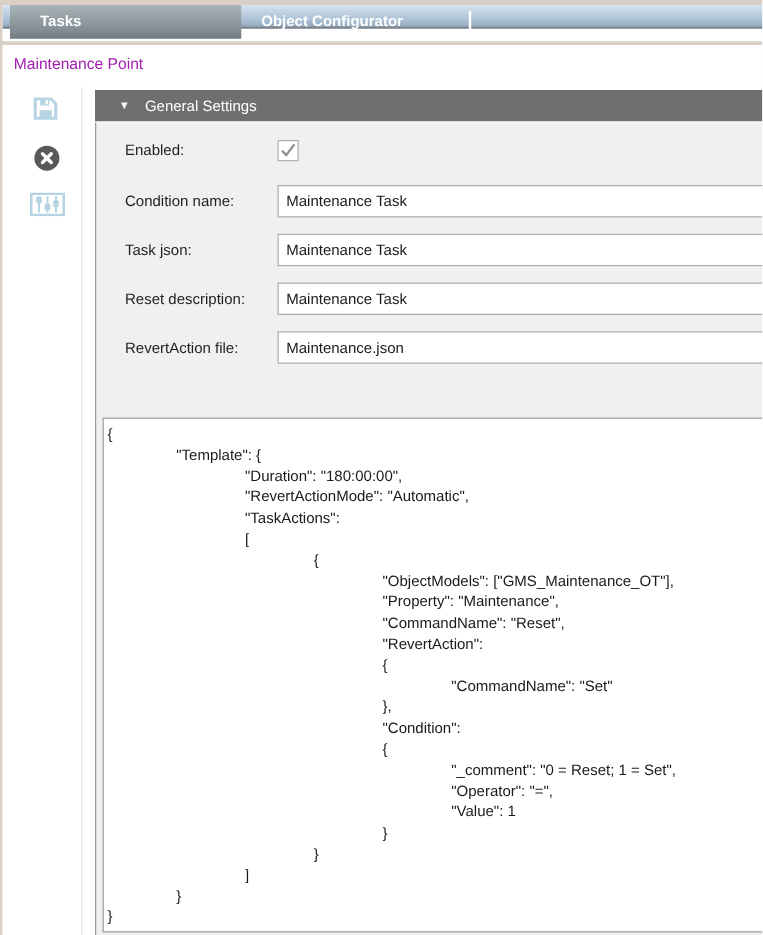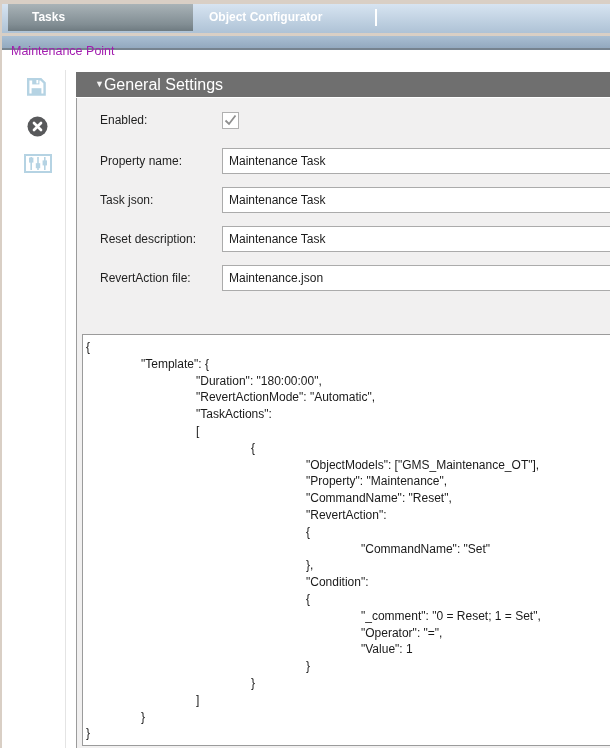--- a/index.html
+++ b/index.html
@@ -3,21 +3,21 @@
 <meta charset="utf-8">
 <style>
   * { margin:0; padding:0; box-sizing:border-box; }
   html,body { background:#ffffff; }
   body { font-family:"Liberation Sans","DejaVu Sans",sans-serif; }
   .screen { position:relative; width:610px; height:748px; overflow:hidden; background:#ffffff; }
 
   
   .top-strip   { position:absolute; left:0; top:0; width:610px; height:4px; background:#d9cfc5; }
   .left-strip  { position:absolute; left:0; top:0; width:2px; height:748px; background:#d9cfc5; z-index:5; }
-  .tab-bar     { position:absolute; left:2px; top:4px; width:608px; height:46px;
+  .tab-bar     { position:absolute; left:2px; top:4px; width:608px; height:19px;
                  background:linear-gradient(to bottom,#d7e4f1 0%,#aabfd3 72%,#93a9bf 100%);
                  border-bottom:2px solid #76838f; }
   .tab         { position:absolute; top:0; height:27px; line-height:27px; color:#ffffff;
                  font-size:12px; font-weight:bold; cursor:default; }
   .tab-active  { left:6px; width:185px; padding-left:24px;
                  background:linear-gradient(to bottom,#a9b3b7 0%,#828e94 75%,#6f7b81 100%); }
   .tab-inactive{ left:191px; width:182px; padding-left:16px; background:transparent; }
   .tab-sep     { position:absolute; left:373px; top:5px; width:2px; height:17px; background:#ffffff; }
   .under-strip { position:absolute; left:0; top:33px; width:610px; height:3px; background:#d9cfc5; }
 
@@ -28,21 +28,21 @@
   .tool-btn svg { display:block; }
   .btn-save     { left:26px; top:75px; }
   .btn-cancel   { left:27px; top:114px; }
   .btn-sliders  { left:24px; top:151px; }
   .v-sep      { position:absolute; left:65px; top:70px; width:1px; height:678px; background:#e4e4e4; }
 
   
   .gs-header  { position:absolute; left:76px; top:72px; width:534px; height:25px;
                 background:#6f6f6f; color:#ffffff; display:flex; align-items:center; cursor:default; }
   .gs-arrow   { margin-left:19px; font-size:9px; line-height:1; color:#f2f2f2; }
-  .gs-title   { font-size:16px; }
+  .gs-title   { margin-left:12px; font-size:12px; }
 
   .panel      { position:absolute; left:76px; top:98px; width:534px; height:651px;
                 background:#f1f0f0; border-left:1px solid #9b9b9b; }
 
   .fld-label  { position:absolute; left:23px; font-size:12px; color:#1f1f1f; white-space:nowrap; }
   .txt-input  { position:absolute; left:145px; width:400px; height:26px; border:1px solid #ababab;
                 background:#ffffff; font-family:inherit; font-size:12px; color:#1a1a1a; padding:0 0 0 6px; }
   .checkbox   { position:absolute; left:145px; top:14px; width:17px; height:17px; background:#ffffff;
                 border:1px solid #b0b0b0; cursor:default; }
   .lbl-enabled { top:15px; }
@@ -116,21 +116,21 @@
 
   <div class="panel">
 
     <span class="fld-label lbl-enabled">Enabled:</span>
     <span class="checkbox">
       <svg width="15" height="15" viewBox="0 0 15 15">
         <path d="M2.5 7.5 L6 11 L12.5 2.5" fill="none" stroke="#8f8f8f" stroke-width="1.8"></path>
       </svg>
     </span>
 
-    <span class="fld-label lbl-template">Property name:</span>
+    <span class="fld-label lbl-template">Condition name:</span>
     <input class="txt-input inp-template" type="text" value="Maintenance Task" style="">
 
     <span class="fld-label lbl-taskname">Task json:</span>
     <input class="txt-input inp-taskname" type="text" value="Maintenance Task" style="">
 
     <span class="fld-label lbl-taskdesc">Reset description:</span>
     <input class="txt-input inp-taskdesc" type="text" value="Maintenance Task" style="">
 
     <span class="fld-label lbl-cfgfile">RevertAction file:</span>
     <input class="txt-input inp-cfgfile" type="text" value="Maintenance.json" style="">

